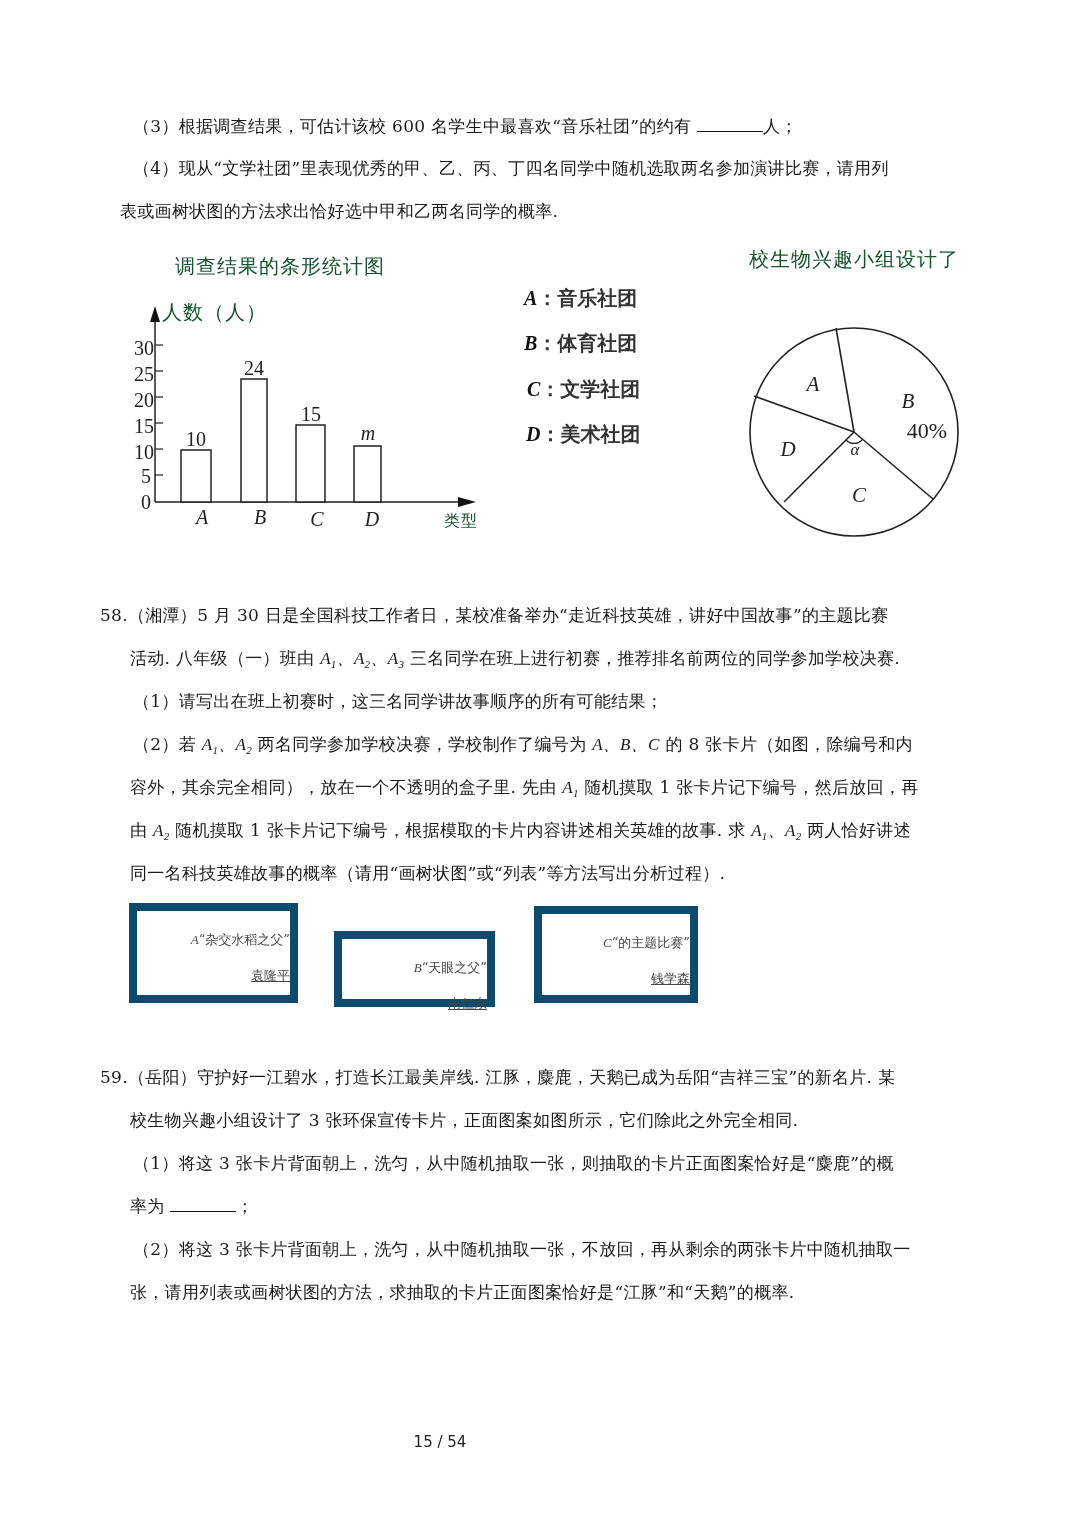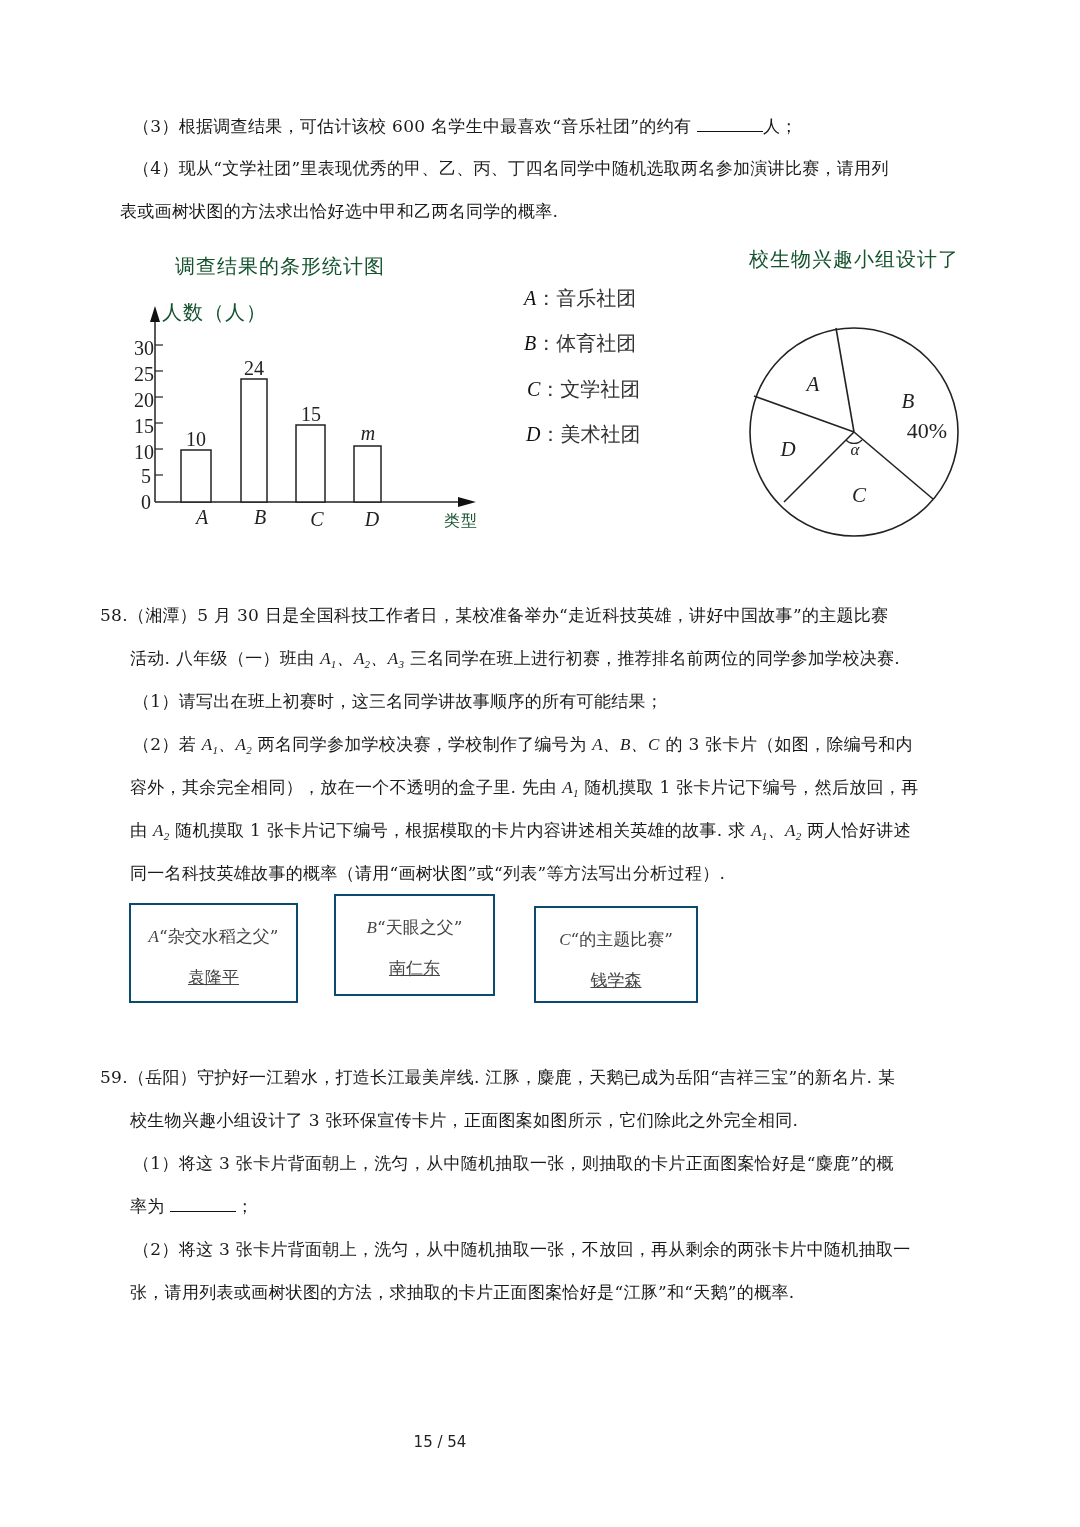--- a/index.html
+++ b/index.html
@@ -3,24 +3,24 @@
 <meta charset="utf-8">
 <style>
   html, body { margin:0; padding:0; background:#ffffff; }
   body { width:1080px; height:1527px; position:relative; overflow:hidden;
          font-family:"DejaVu Serif","Liberation Serif",serif; color:#1a1a1a; }
   .line { position:absolute; font-size:17px; line-height:22px; white-space:nowrap; letter-spacing:0.3px; }
   .blank { display:inline-block; border-bottom:1.5px solid #111; vertical-align:baseline; height:14px; }
   .it { font-style:italic; font-family:"Liberation Serif","DejaVu Serif",serif; }
   sub { font-size:11px; }
   .chart-title { position:absolute; font-size:20px; color:#14532d; letter-spacing:1px; }
-  .legend-item { position:absolute; font-size:20px; color:#333; }
+  .legend-item { position:absolute; font-size:20px; color:#333;font-weight:bold; }
   .legend-item .key { font-style:italic; font-family:"Liberation Serif",serif; color:#111; }
-  .card { position:absolute; border:2px solid #0c4a6e; box-sizing:border-box; text-align:center;
-          font-size:17px; color:#444; }
+  .card { position:absolute; border:8px solid #0c4a6e; box-sizing:border-box; text-align:right;
+          font-size:13px; color:#444; }
   .card .l1 { margin-top:20px; }
   .card .l2 { margin-top:18px;text-decoration:underline; }
   .footer { position:absolute; top:1433px; left:0; width:880px; text-align:center;
             font-family:"DejaVu Sans","Liberation Sans",sans-serif; font-size:15px; color:#222; }
   svg text { font-family:"Liberation Serif","DejaVu Serif",serif; }
 </style>
 </head>
 <body>
 
 <div class="line" style="top:115px; left:133px;">
@@ -110,35 +110,35 @@
   </g>
   <text x="927" y="438" font-size="22" fill="#222" text-anchor="middle">40%</text>
 </svg>
 
 <div class="line" style="top:604px; left:100px;">58.（湘潭）5 月 30 日是全国科技工作者日，某校准备举办“走近科技英雄，讲好中国故事”的主题比赛</div>
 <div class="line" style="top:647px; left:130px;">
   <span>活动. 八年级（一）班由 </span><span class="it">A<sub>1</sub>、A<sub>2</sub>、A<sub>3</sub></span><span> 三名同学在班上进行初赛，推荐排名前两位的同学参加学校决赛.</span>
 </div>
 <div class="line" style="top:690px; left:133px;">（1）请写出在班上初赛时，这三名同学讲故事顺序的所有可能结果；</div>
 <div class="line" style="top:733px; left:133px;">
-  <span>（2）若 </span><span class="it">A<sub>1</sub>、A<sub>2</sub></span><span> 两名同学参加学校决赛，学校制作了编号为 </span><span class="it">A、B、C</span><span> 的 3 张卡片（如图，除编号和内</span>
+  <span>（2）若 </span><span class="it">A<sub>1</sub>、A<sub>2</sub></span><span> 两名同学参加学校决赛，学校制作了编号为 </span><span class="it">A、B、C</span><span> 的 8 张卡片（如图，除编号和内</span>
 </div>
 <div class="line" style="top:776px; left:130px;">
   <span>容外，其余完全相同），放在一个不透明的盒子里. 先由 </span><span class="it">A<sub>1</sub></span><span> 随机摸取 1 张卡片记下编号，然后放回，再</span>
 </div>
 <div class="line" style="top:819px; left:130px;">
   <span>由 </span><span class="it">A<sub>2</sub></span><span> 随机摸取 1 张卡片记下编号，根据模取的卡片内容讲述相关英雄的故事. 求 </span><span class="it">A<sub>1</sub>、A<sub>2</sub></span><span> 两人恰好讲述</span>
 </div>
 <div class="line" style="top:862px; left:130px;">同一名科技英雄故事的概率（请用“画树状图”或“列表”等方法写出分析过程）.</div>
 
 <div class="card" style="top:903px; left:129px; width:169px; height:100px;">
   <div class="l1"><span class="it">A</span><span>“杂交水稻之父”</span></div>
   <div class="l2">袁隆平</div>
 </div>
-<div class="card" style="top:894px; left:334px; width:161px; height:102px;">
+<div class="card" style="top:931px; left:334px; width:161px; height:76px;">
   <div class="l1"><span class="it">B</span><span>“天眼之父”</span></div>
   <div class="l2">南仁东</div>
 </div>
 <div class="card" style="top:906px; left:534px; width:164px; height:97px;">
   <div class="l1"><span class="it">C</span><span>“的主题比赛”</span></div>
   <div class="l2">钱学森</div>
 </div>
 
 <div class="line" style="top:1066px; left:100px;">59.（岳阳）守护好一江碧水，打造长江最美岸线. 江豚，麋鹿，天鹅已成为岳阳“吉祥三宝”的新名片. 某</div>
 <div class="line" style="top:1109px; left:130px;">校生物兴趣小组设计了 3 张环保宣传卡片，正面图案如图所示，它们除此之外完全相同.</div>

